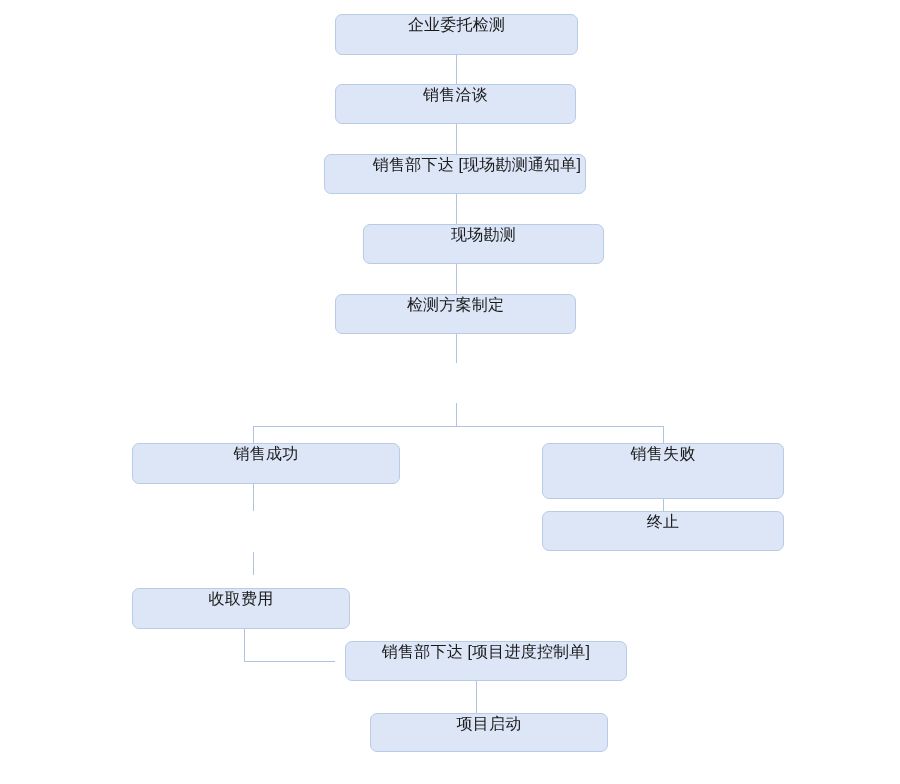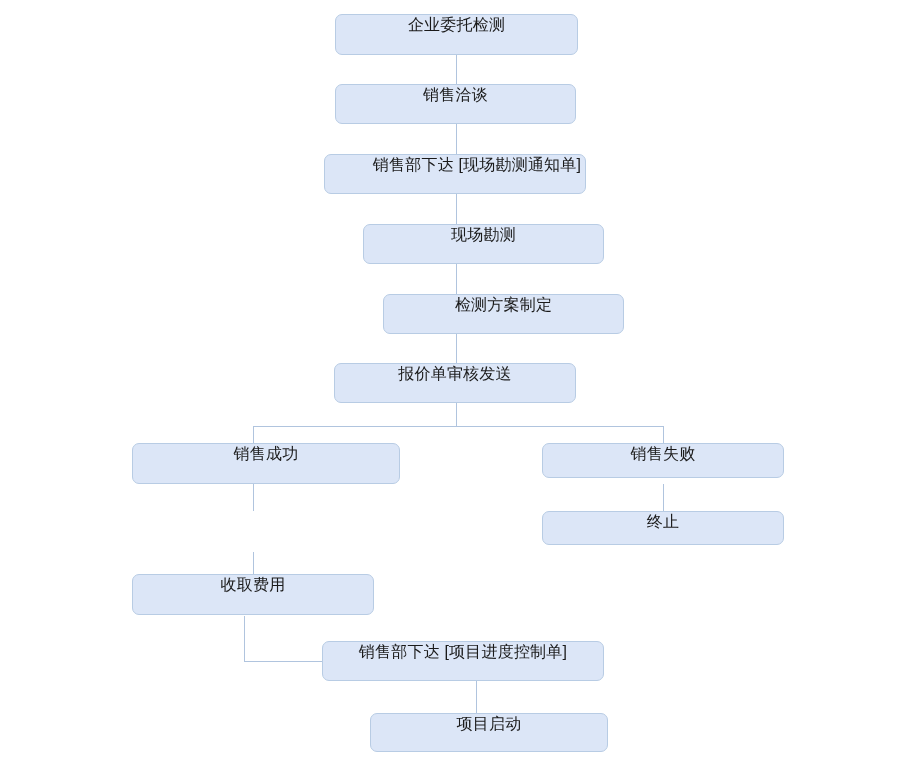--- a/index.html
+++ b/index.html
@@ -86,46 +86,43 @@
   </div>
 
   <div class="node" style="left:324px; top:154px; width:262px; height:40px;padding-left:44px;">
     <span class="node-label">销售部下达 [现场勘测通知单]</span>
   </div>
 
   <div class="node" style="left:335px; top:224px; width:241px; height:40px;margin-left:28px;">
     <span class="node-label">现场勘测</span>
   </div>
 
-  <div class="node" style="left:335px; top:294px; width:241px; height:40px;margin-left:48px;">
+  <div class="node" style="left:335px; top:294px; width:241px; height:40px;">
     <span class="node-label">检测方案制定</span>
   </div>
 
-  <div class="node" style="left:334px; top:363px; width:242px; height:40px;">
-    <span class="node-label">报价单审核发送</span>
-  </div>
 
   <div class="node" style="left:132px; top:443px; width:268px; height:41px;">
     <span class="node-label">销售成功</span>
   </div>
 
-  <div class="node" style="left:542px; top:443px; width:242px; height:35px;">
+  <div class="node" style="left:542px; top:443px; width:242px; height:56px;">
     <span class="node-label">销售失败</span>
   </div>
 
 
-  <div class="node" style="left:542px; top:511px; width:242px; height:34px;">
+  <div class="node" style="left:542px; top:511px; width:242px; height:40px;">
     <span class="node-label">终止</span>
   </div>
 
-  <div class="node" style="left:132px; top:574px; width:242px; height:41px;">
+  <div class="node" style="left:132px; top:588px; width:218px; height:41px;">
     <span class="node-label">收取费用</span>
   </div>
 
-  <div class="node" style="left:322px; top:641px; width:282px; height:40px;">
+  <div class="node" style="left:345px; top:641px; width:282px; height:40px;">
     <span class="node-label">销售部下达 [项目进度控制单]</span>
   </div>
 
   <div class="node" style="left:358px; top:713px; width:238px; height:39px;margin-left:12px;">
     <span class="node-label">项目启动</span>
   </div>
 
 </div>
 
 </body></html>

